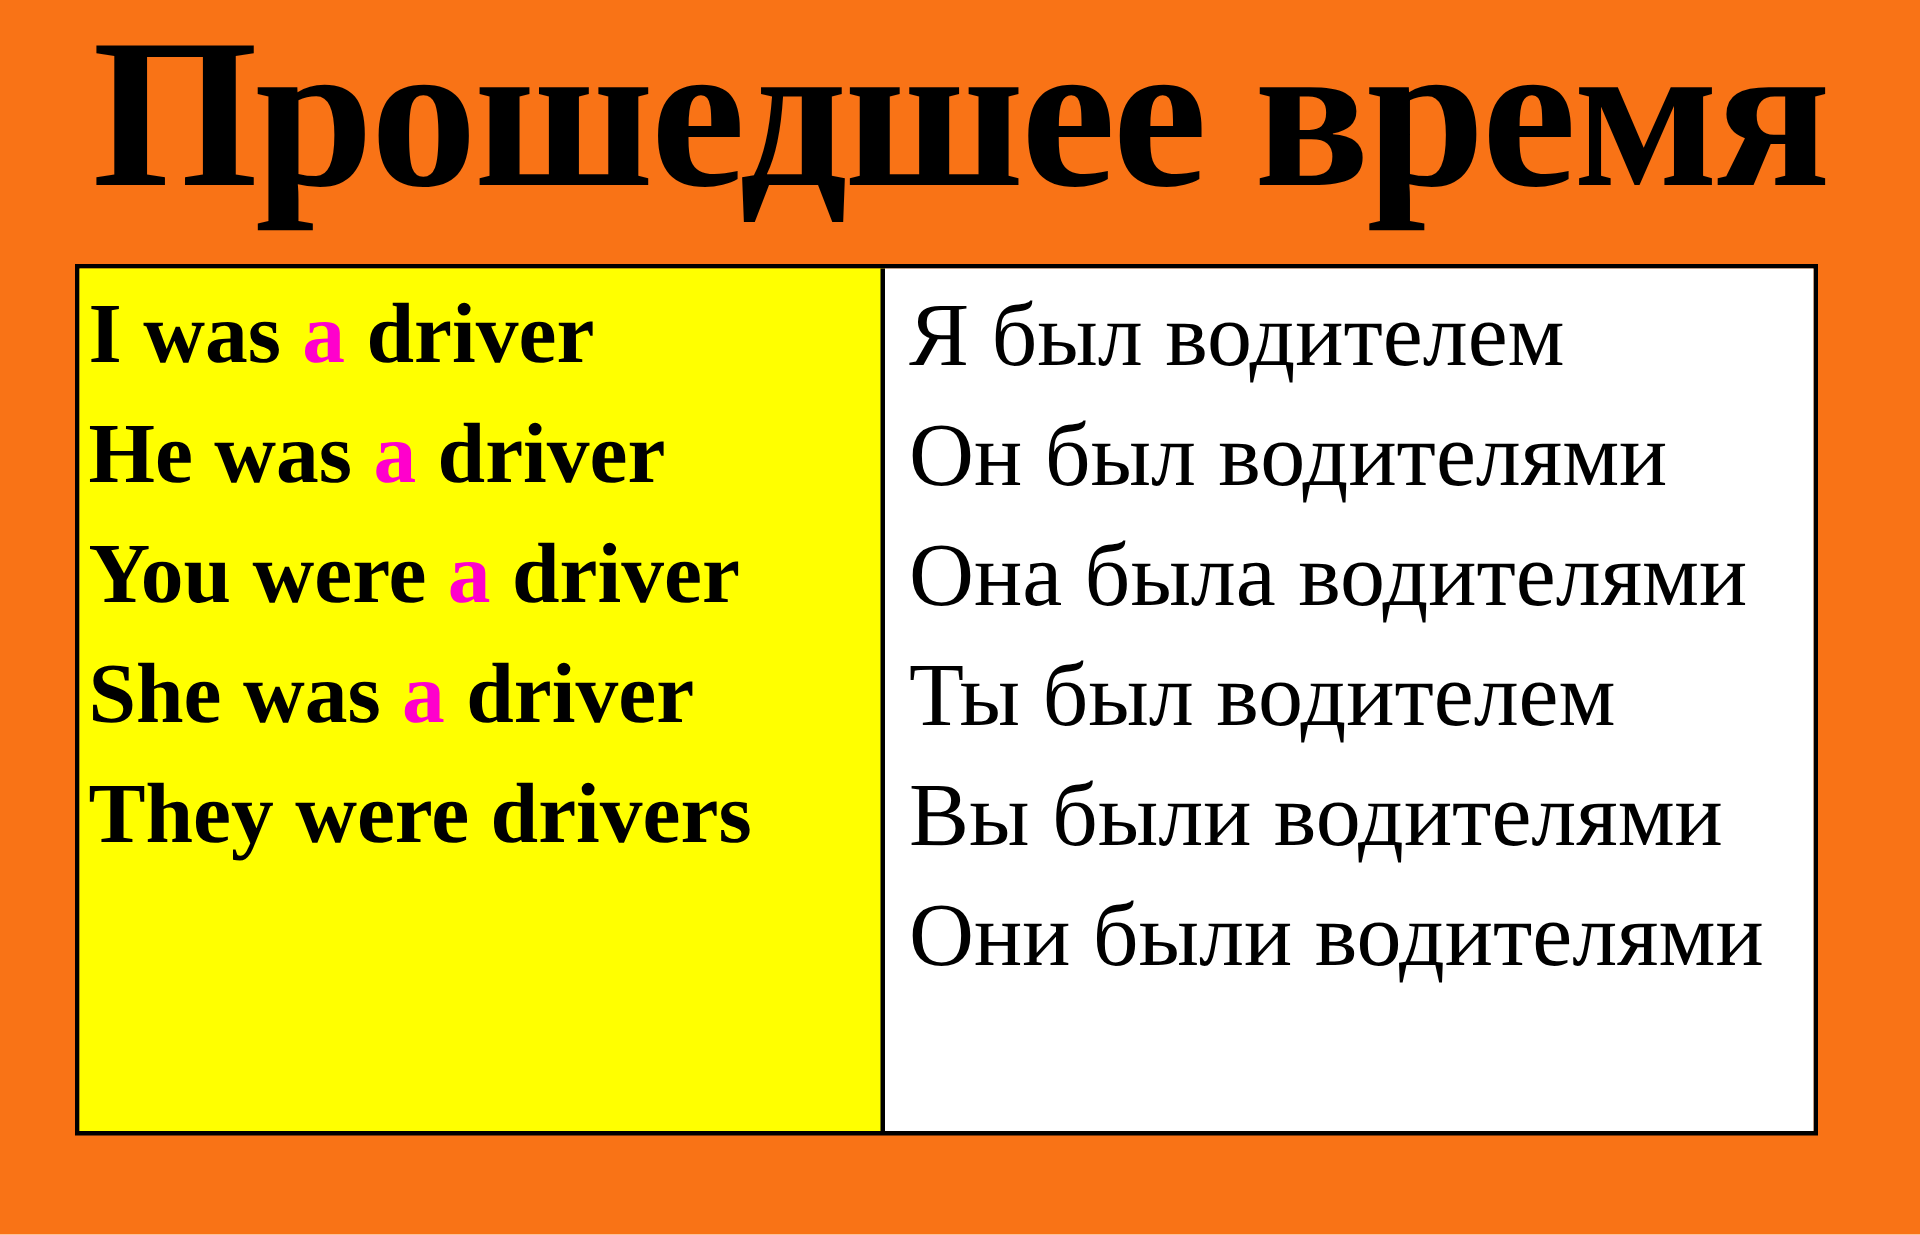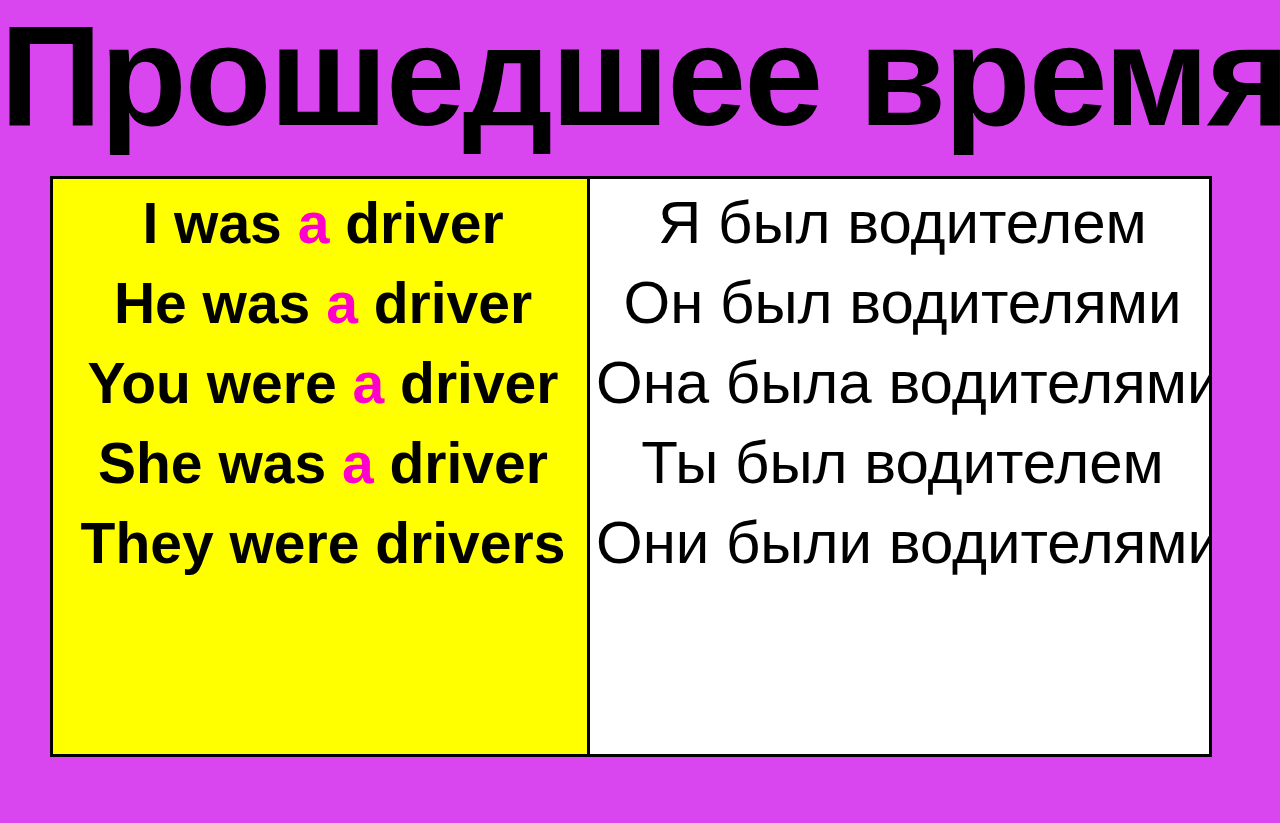--- a/index.html
+++ b/index.html
@@ -4,23 +4,23 @@
 <style>
   html, body {
     margin: 0;
     padding: 0;
     background: #ffffff;
   }
   .slide {
     position: relative;
     width: 1280px;
     height: 823px;
-    background: #d946ef;
+    background: #f97316;
     overflow: hidden;
-    font-family: Liberation Sans, sans-serif;
+    font-family: Liberation Serif, serif;
     color: #000000;
   }
   .title {
     position: absolute;
     top: -3px;
     left: 0;
     width: 1280px;
     margin: 0;
     text-align: center;
     font-weight: bold;
@@ -37,21 +37,20 @@
     width: 1162px;
     height: 581px;
     border: 3px solid #000000;
     box-sizing: border-box;
     display: flex;
   }
   .col {
     box-sizing: border-box;
     padding: 4px 0 0 6px;
     overflow: hidden;
-    text-align: center;
   }
   .col-en {
     width: 537px;
     background: var(--highlight, #FFFF00);
     border-right: 3px solid #000000;
   }
   .col-ru {
     flex: 1;
     background: #ffffff;
   }
@@ -60,20 +59,21 @@
     line-height: 80px;
     white-space: nowrap;
   }
   .col-en .row {
     font-size: 57px;
     font-weight: bold;
   }
   .col-ru .row {
     font-size: 60px;
     font-weight: normal;
+    margin-left: 10px;
   }
   .accent {
     color: var(--accent, #FF00CC);
   }
 </style>
 </head>
 <body>
 
 <div class="slide">
 
@@ -87,17 +87,18 @@
       <p class="row"><span>You were </span><span class="accent">a</span><span> driver</span></p>
       <p class="row"><span>She was </span><span class="accent">a</span><span> driver</span></p>
       <p class="row"><span>They were drivers</span><span class="accent"></span><span></span></p>
     </div>
 
     <div class="col col-ru">
       <p class="row">Я был водителем</p>
       <p class="row">Он был водителями</p>
       <p class="row">Она была водителями</p>
       <p class="row">Ты был водителем</p>
+      <p class="row">Вы были водителями</p>
       <p class="row">Они были водителями</p>
     </div>
 
   </div>
 </div>
 
 </body></html>

